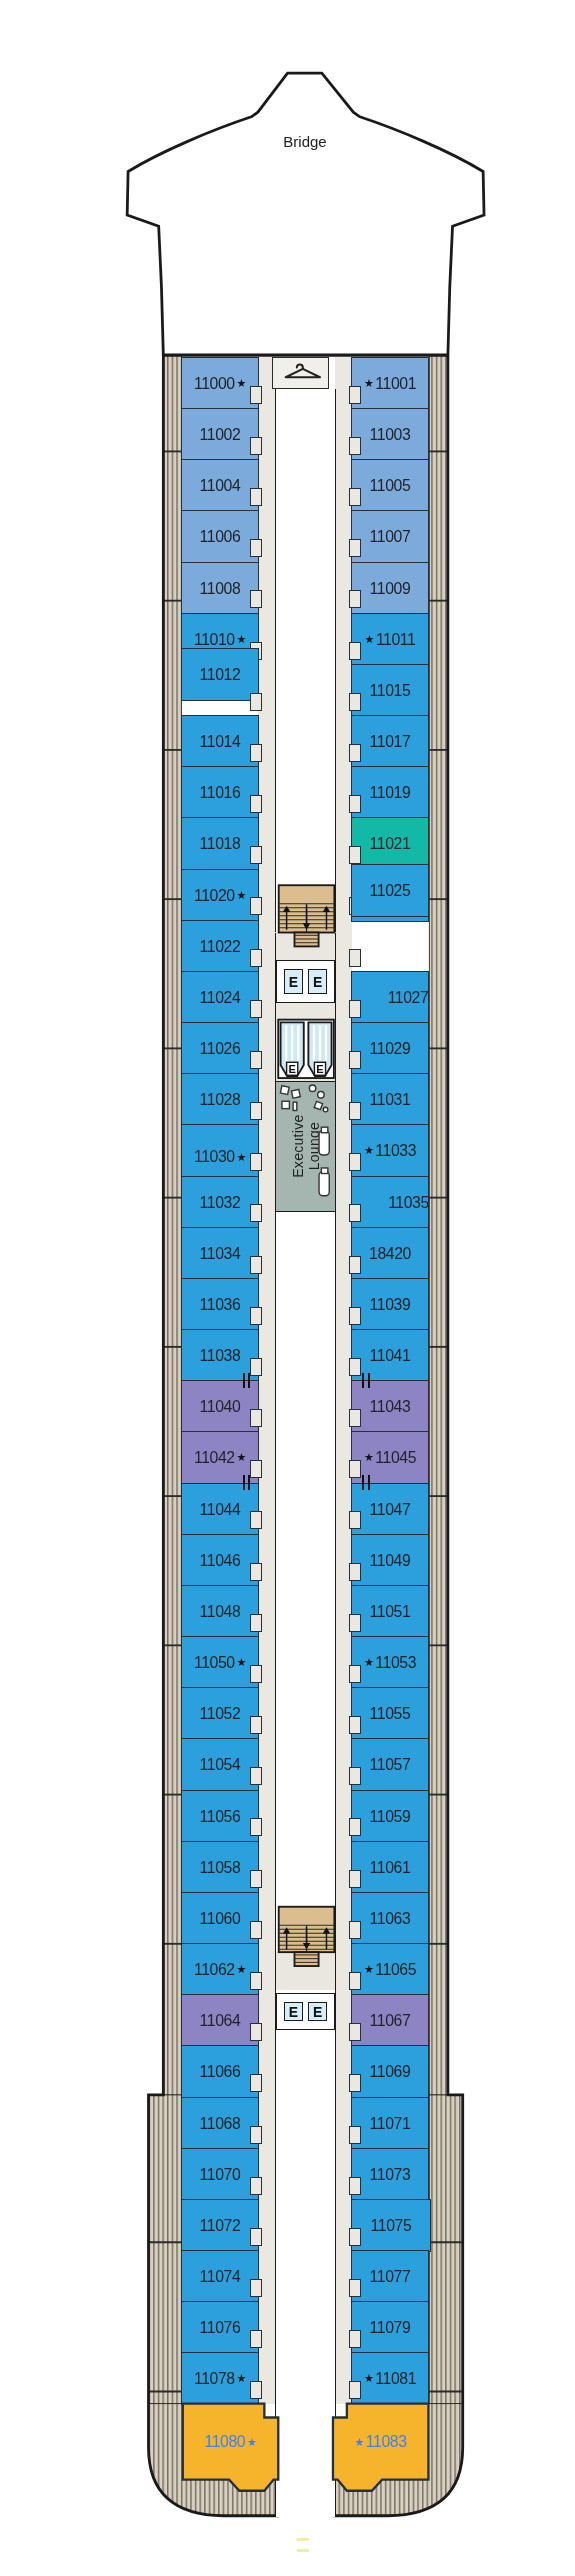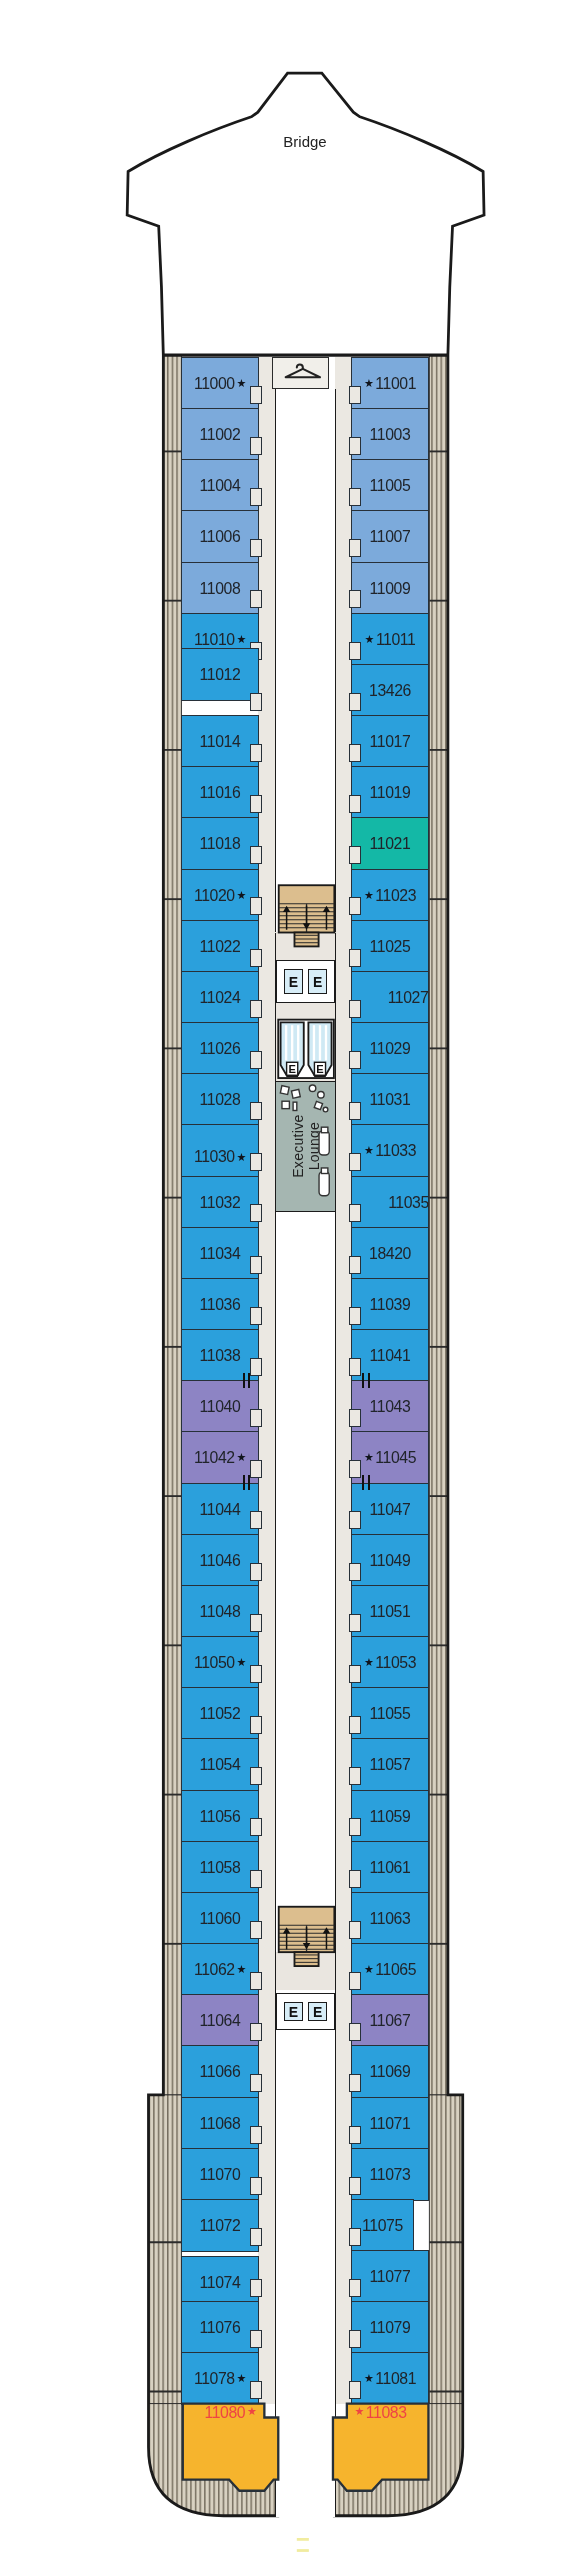--- a/index.html
+++ b/index.html
@@ -19,22 +19,22 @@
         border-right:1.9px solid #1b1b1b;}
   .hangerbox{position:absolute;box-sizing:border-box;border:1.9px solid #2b2b2b;}
   .bank{position:absolute;box-sizing:border-box;border:1.9px solid #1b1b1b;background:#fff;
         display:flex;align-items:center;justify-content:center;gap:4.6px;}
   .ecell{box-sizing:border-box;border:1.9px solid #1b1b1b;display:flex;align-items:center;
          justify-content:center;font-size:14px;font-weight:bold;color:#111;}
   .lounge{position:absolute;box-sizing:border-box;border:1.9px solid #1b1b1b;
           display:flex;align-items:center;justify-content:center;overflow:hidden;}
   .lounge-text{transform:rotate(-90deg);text-align:center;font-size:14px;color:#222;
                line-height:1.15;letter-spacing:0.3px;white-space:nowrap;}
-  .sternlabel{position:absolute;display:flex;justify-content:center;
-              gap:1.9px;font-size:15.8px;letter-spacing:-0.4px;color:#ef4444;}
+  .sternlabel{position:absolute;display:flex;align-items:center;justify-content:center;
+              gap:1.9px;font-size:15.8px;letter-spacing:-0.4px;color:#3b82f6;}
   .sternlabel .star{font-size:11px;margin-top:0.9px;}
   .cmark{position:absolute;width:1.9px;background:#111;}
 </style>
 </head>
 <body>
 
 <div id="stage">
 
   <svg id="bg" width="576" height="2576" viewBox="0 0 621 2779">
     <defs>
@@ -199,21 +199,21 @@
       </div>
       <div class="bite" style="left:349px;top:642px;width:12px;height:17.6px;background:#ebe8e2;"></div>
       <div class="cabin" style="left:181px;top:648px;width:78px;height:53px;background:#2ba0dc;">
         <span class="cabin-label">
           <span>11012</span>
         </span>
       </div>
       <div class="bite" style="left:250px;top:693px;width:12px;height:17.6px;background:#ebe8e2;"></div>
       <div class="cabin" style="left:351px;top:664px;width:78px;height:53px;background:#2ba0dc;">
         <span class="cabin-label">
-          <span>13426</span>
+          <span>11015</span>
         </span>
       </div>
       <div class="bite" style="left:349px;top:693px;width:12px;height:17.6px;background:#ebe8e2;"></div>
       <div class="cabin" style="left:181px;top:715px;width:78px;height:53px;background:#2ba0dc;">
         <span class="cabin-label">
           <span>11014</span>
         </span>
       </div>
       <div class="bite" style="left:250px;top:744px;width:12px;height:17.6px;background:#ebe8e2;"></div>
       <div class="cabin" style="left:351px;top:715px;width:78px;height:53px;background:#2ba0dc;">
@@ -259,21 +259,21 @@
           <span>11023</span>
         </span>
       </div>
       <div class="bite" style="left:349px;top:897px;width:12px;height:17.6px;background:#ebe8e2;"></div>
       <div class="cabin" style="left:181px;top:920px;width:78px;height:53px;background:#2ba0dc;">
         <span class="cabin-label">
           <span>11022</span>
         </span>
       </div>
       <div class="bite" style="left:250px;top:949px;width:12px;height:17.6px;background:#ebe8e2;"></div>
-      <div class="cabin" style="left:351px;top:920px;width:78px;height:53px;background:#2ba0dc;">
+      <div class="cabin" style="left:351px;top:864px;width:78px;height:53px;background:#2ba0dc;">
         <span class="cabin-label">
           <span>11025</span>
         </span>
       </div>
       <div class="bite" style="left:349px;top:949px;width:12px;height:17.6px;background:#ebe8e2;"></div>
       <div class="cabin" style="left:181px;top:971px;width:78px;height:53px;background:#2ba0dc;">
         <span class="cabin-label">
           <span>11024</span>
         </span>
       </div>
@@ -567,27 +567,27 @@
           <span>11073</span>
         </span>
       </div>
       <div class="bite" style="left:349px;top:2177px;width:12px;height:17.6px;background:#ebe8e2;"></div>
       <div class="cabin" style="left:181px;top:2199px;width:78px;height:53px;background:#2ba0dc;">
         <span class="cabin-label">
           <span>11072</span>
         </span>
       </div>
       <div class="bite" style="left:250px;top:2228px;width:12px;height:17.6px;background:#ebe8e2;"></div>
-      <div class="cabin" style="left:351px;top:2199px;width:63px;height:53px;background:#2ba0dc;">
+      <div class="cabin" style="left:351px;top:2199px;width:80px;height:53px;background:#2ba0dc;">
         <span class="cabin-label">
           <span>11075</span>
         </span>
       </div>
       <div class="bite" style="left:349px;top:2228px;width:12px;height:17.6px;background:#ebe8e2;"></div>
-      <div class="cabin" style="left:181px;top:2250px;width:78px;height:53px;background:#2ba0dc;margin-top:6px;">
+      <div class="cabin" style="left:181px;top:2250px;width:78px;height:53px;background:#2ba0dc;">
         <span class="cabin-label">
           <span>11074</span>
         </span>
       </div>
       <div class="bite" style="left:250px;top:2279px;width:12px;height:17.6px;background:#ebe8e2;"></div>
       <div class="cabin" style="left:351px;top:2250px;width:78px;height:53px;background:#2ba0dc;">
         <span class="cabin-label">
           <span>11077</span>
         </span>
       </div>

